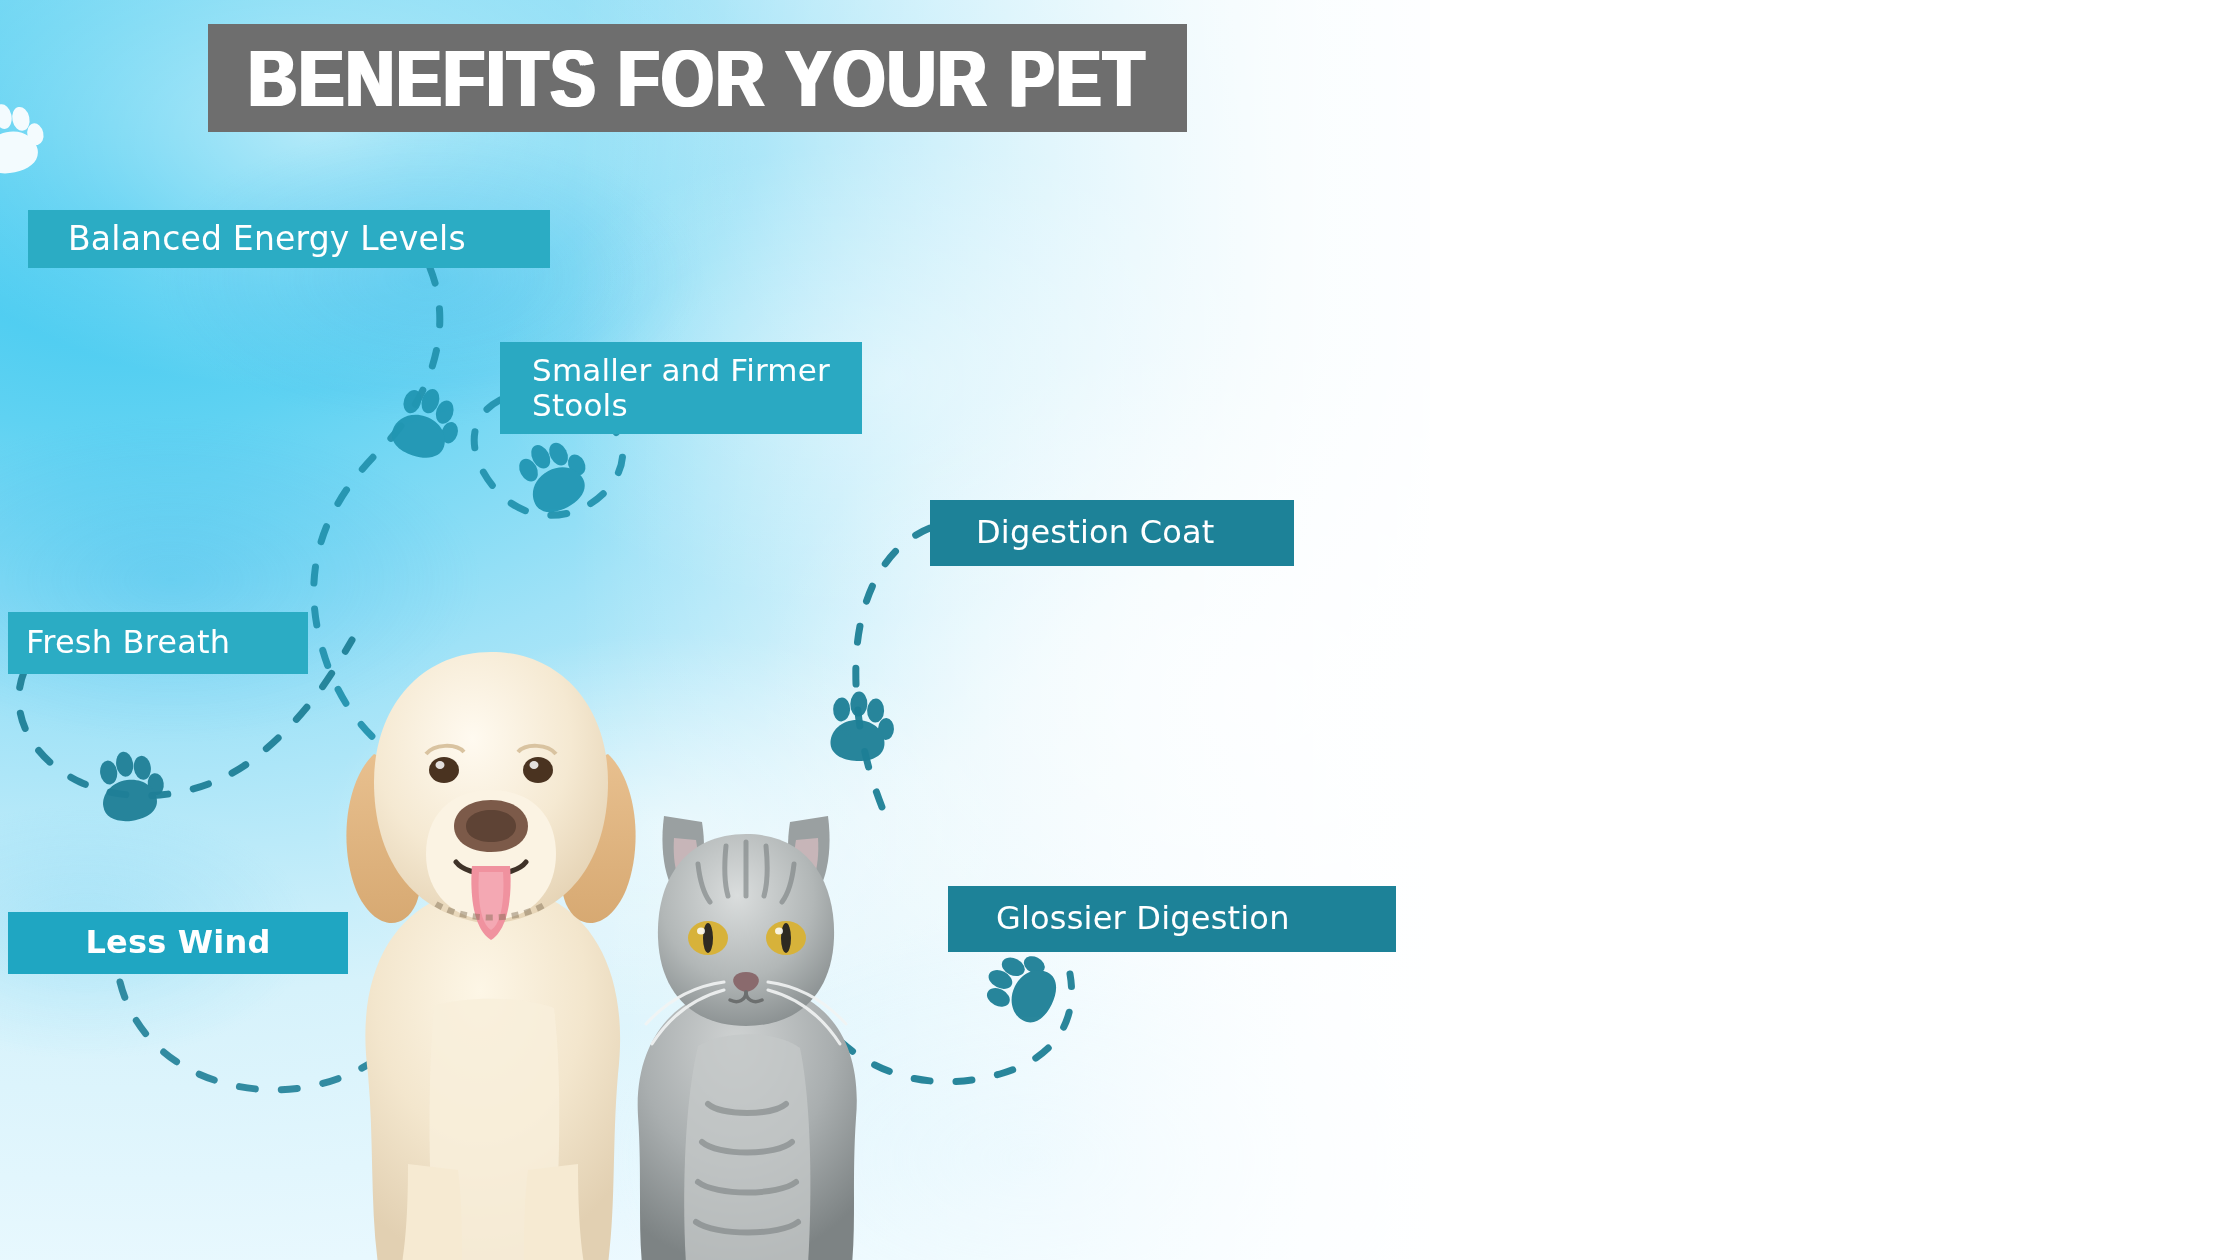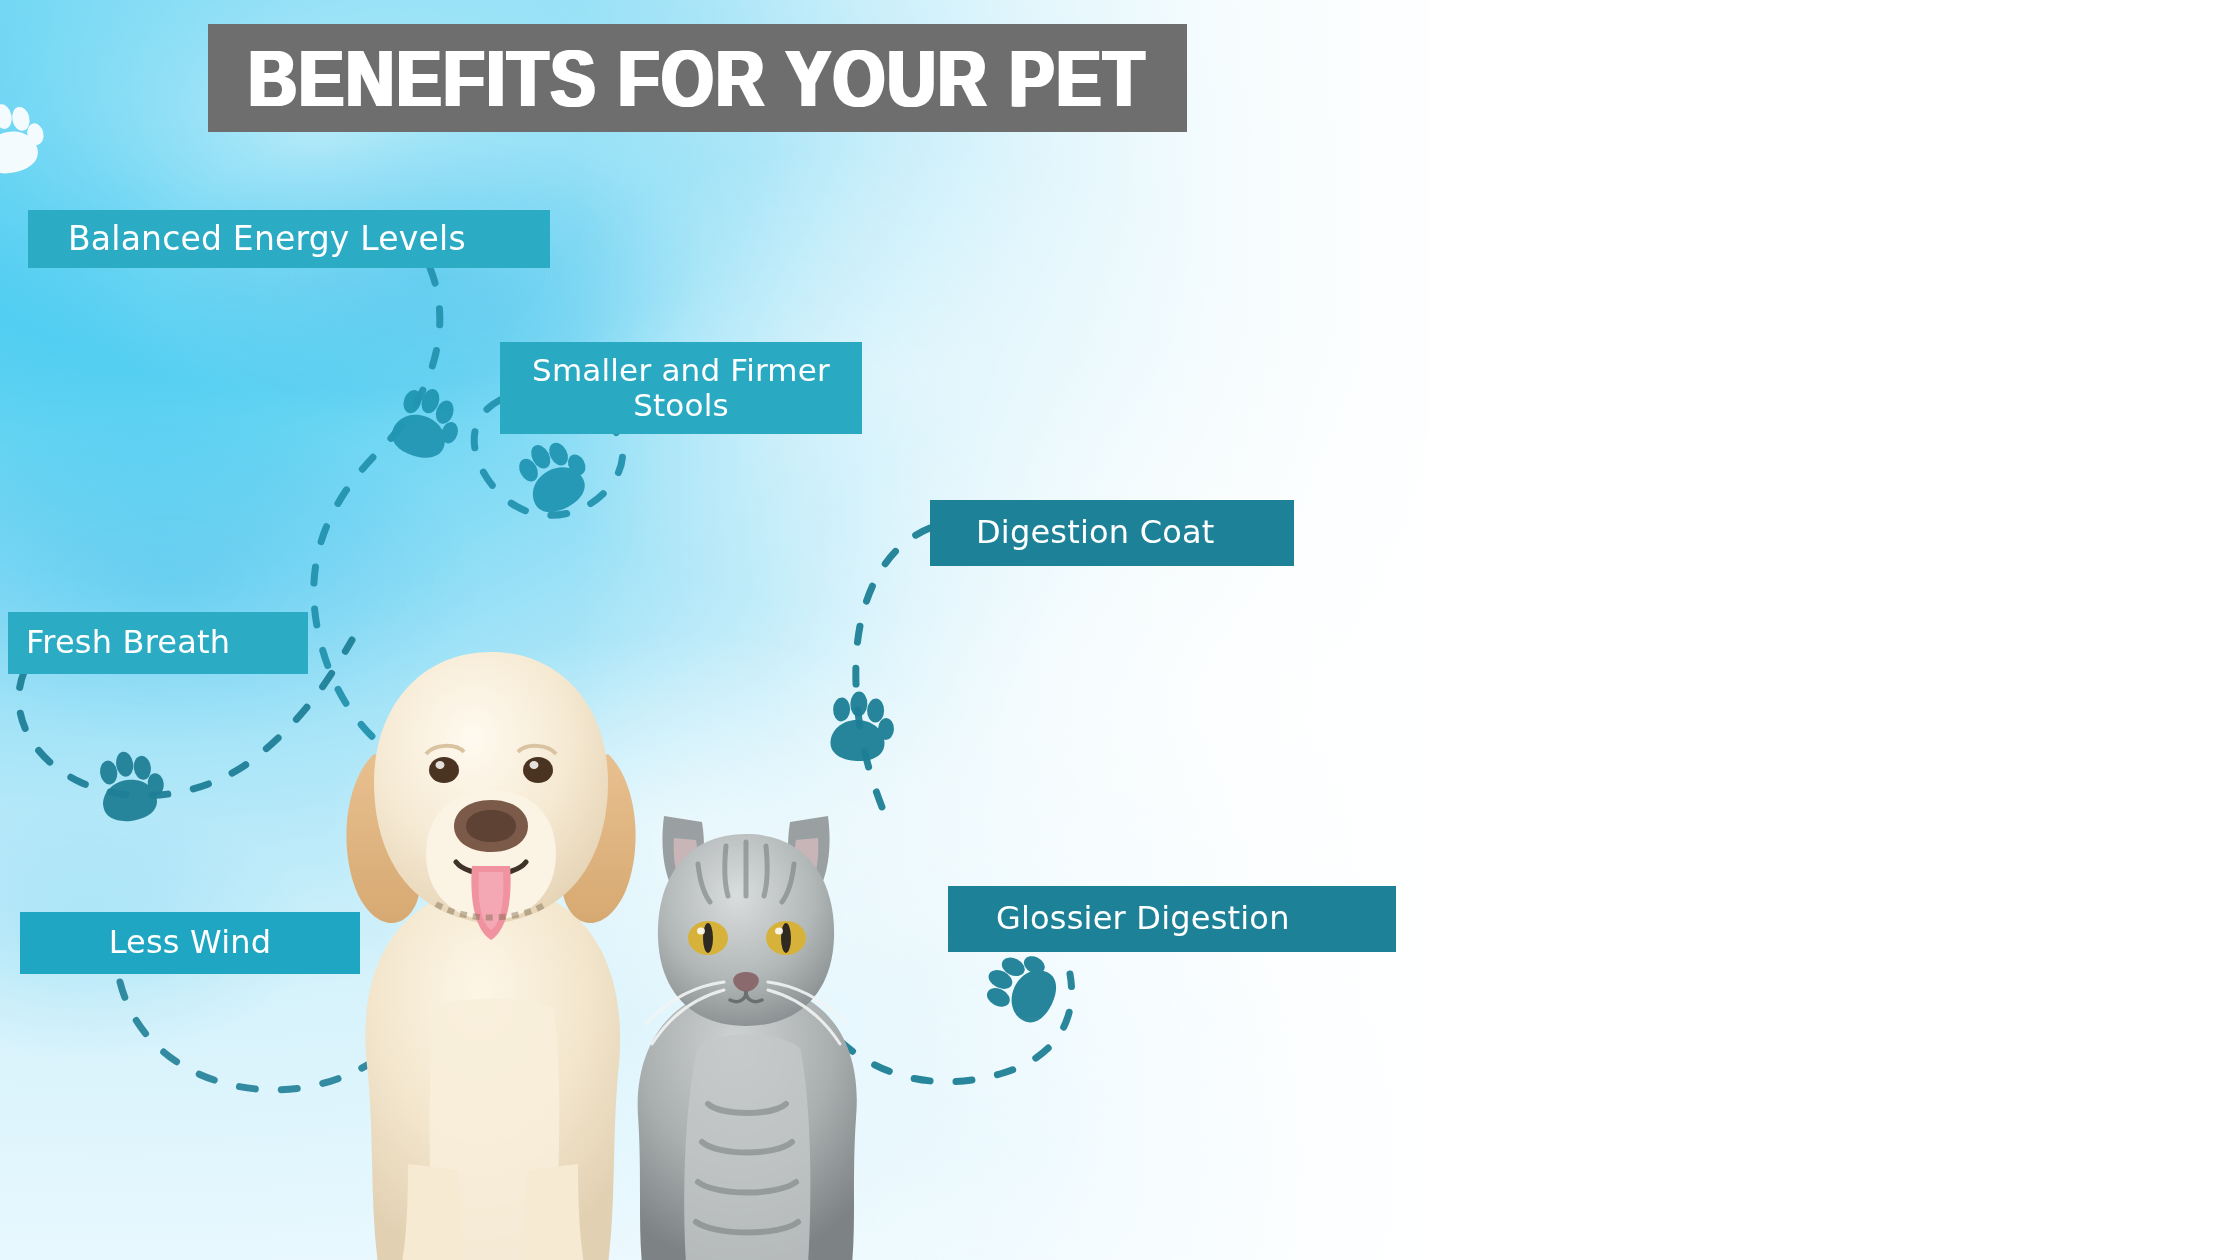--- a/index.html
+++ b/index.html
@@ -72,28 +72,28 @@
   
   .label {
     position: absolute; z-index: 30;
     display: flex; align-items: center;
     color: #ffffff;
     font-family: "DejaVu Sans", sans-serif;
     font-weight: 400;
     line-height: 1.12;
     letter-spacing: .2px;
   }
-  .label.center { justify-content: center; text-align: center; }
+  .label.center { justify-content: center; }
   .label.left   { justify-content: flex-start; }
 
   #label-balanced-energy { left: 28px;  top: 210px; width: 522px; height: 58px; background:#2bacc4; font-size: 33px; padding-left: 40px; }
   #label-smaller-stools  { left: 500px; top: 342px; width: 362px; height: 92px; background:#2aa9c2; font-size: 31px; }
   #label-glossier-coat   { left: 930px; top: 500px; width: 364px; height: 66px; background:#1d8298; font-size: 32px; padding-left: 46px; }
   #label-fresh-breath    { left: 8px;   top: 612px; width: 300px; height: 62px; background:#2bacc4; font-size: 32px; padding-left: 18px; }
-  #label-less-wind       { left: 20px;   top: 912px; width: 340px; height: 62px; background:#1fa6c2; font-size: 32px; }
+  #label-less-wind       { left: 8px;   top: 912px; width: 340px; height: 62px; background:#1fa6c2; font-size: 32px; font-weight: bold; }
   #label-supports-digestion { left: 948px; top: 886px; width: 448px; height: 66px; background:#1d8298; font-size: 32px; padding-left: 48px; }
 
   .lbl-line { display:block; }
 </style>
 </head>
 <body>
 
 <div id="root">
 
   <div id="canvas">

